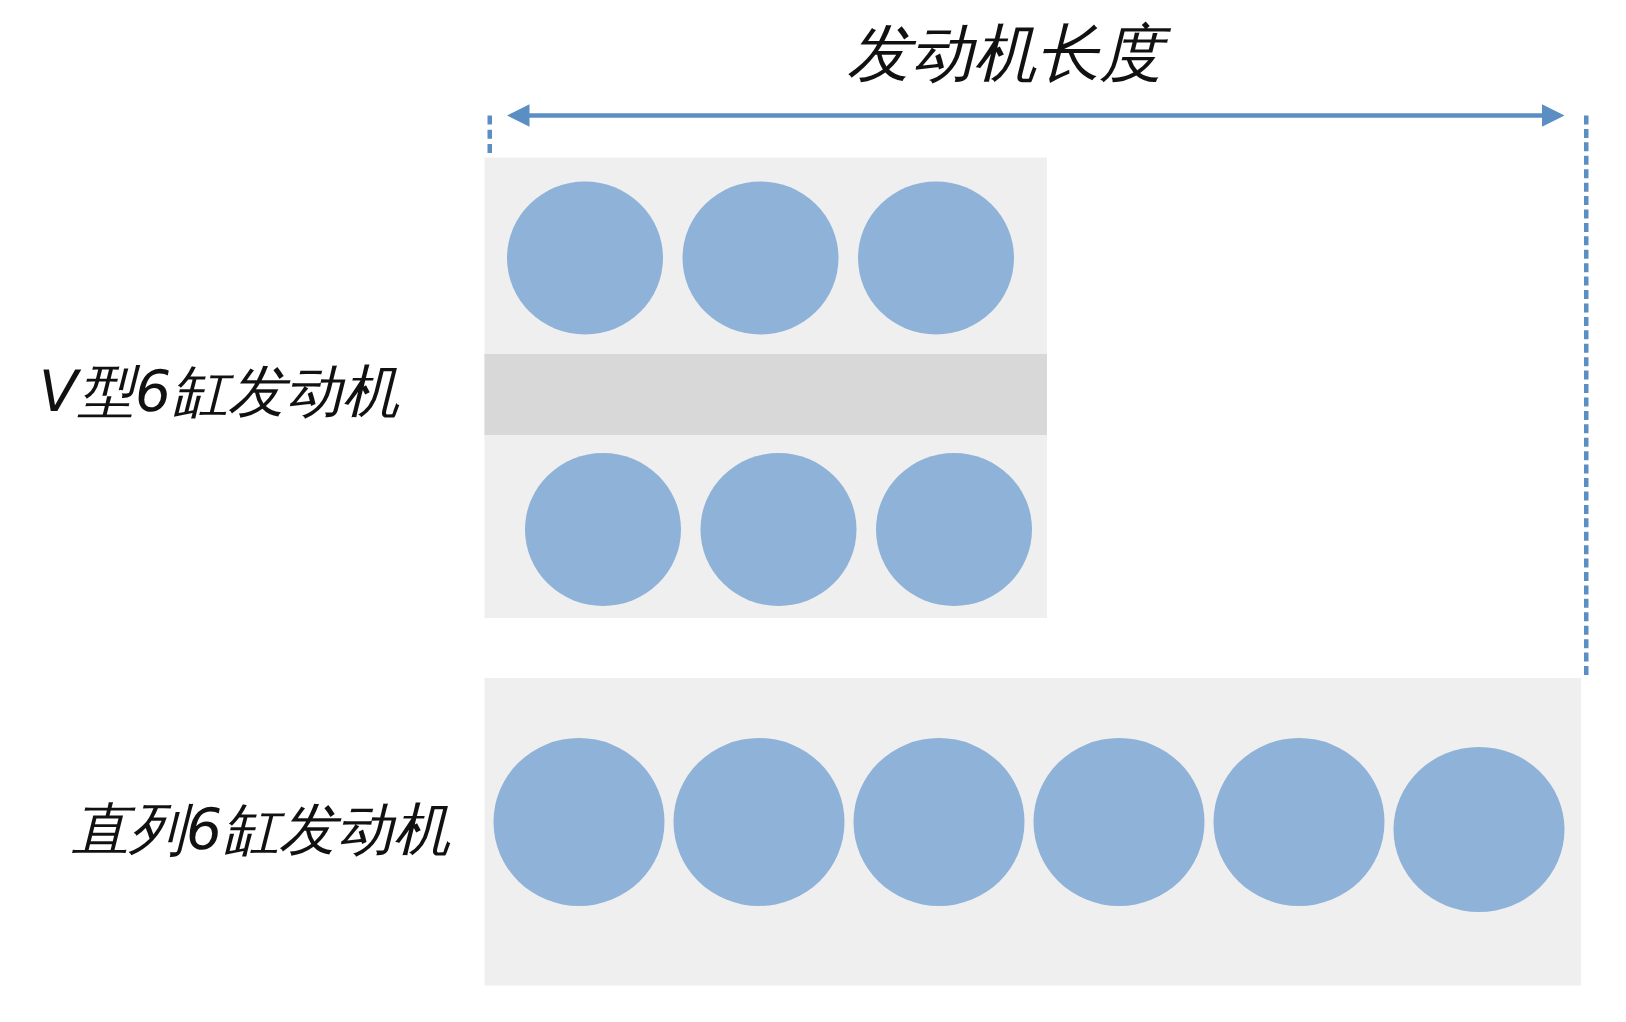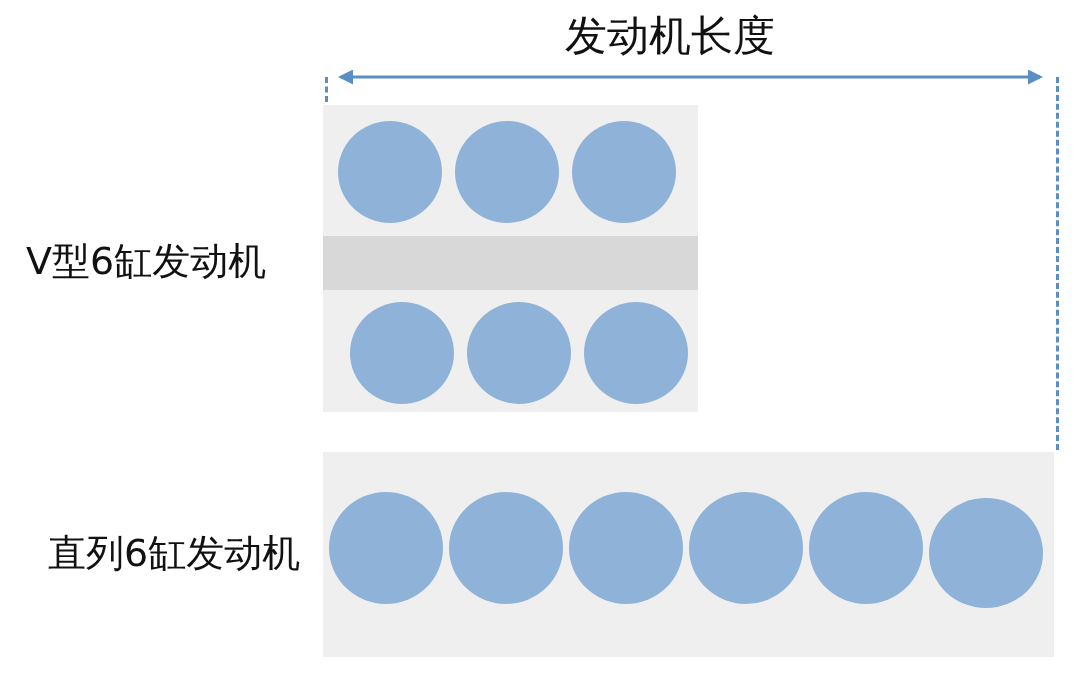--- a/index.html
+++ b/index.html
@@ -1,18 +1,18 @@
 <!DOCTYPE html>
 <html><head>
   <meta charset="utf-8">
   <style>
     html, body { margin: 0; padding: 0; background: #ffffff; }
     body { width: 1084px; height: 681px; position: relative; overflow: hidden;
            font-family: "DejaVu Sans", "Liberation Sans", sans-serif; color: #111; }
-    .abs { position: absolute; }
+    .abs { position: absolute; font-style: italic; }
     .title { left: 520px; top: 8px; width: 300px; text-align: center; font-size: 42px; line-height: 56px; white-space: nowrap; }
     .label { font-size: 38px; line-height: 50px; white-space: nowrap; text-align: center; }
     .panel { background: #f0eff0; }
     .bar { background: #d9d8d9; }
     .cyl { border-radius: 50%; background: #8eb2d8; }
     .dash-v { width: 0; border-left: 3px dashed #5b8fc4; }
     svg { position: absolute; left: 0; top: 0; }
   </style>
 </head>
 <body>

